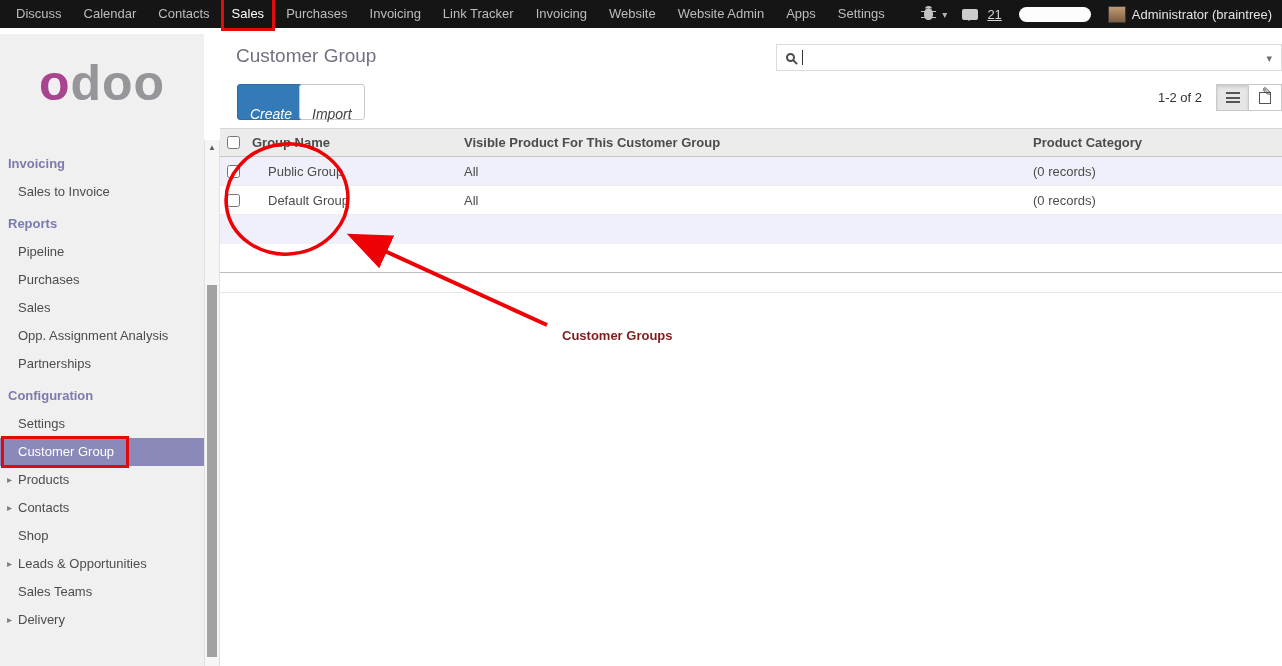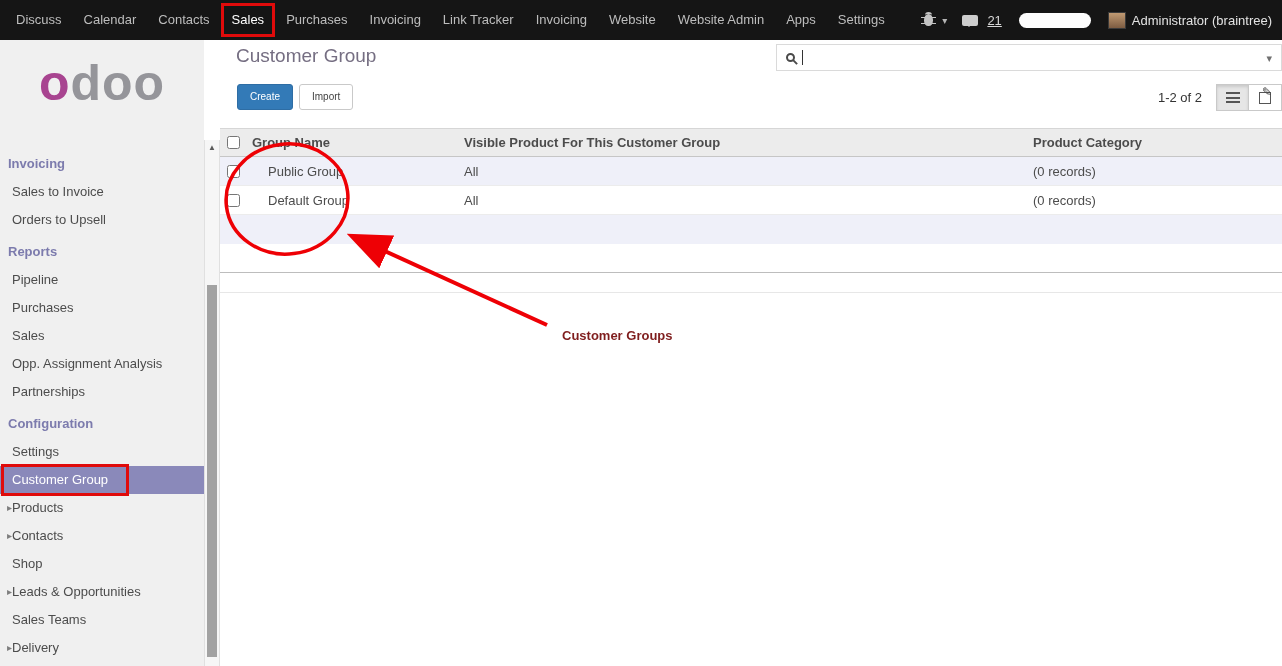--- a/index.html
+++ b/index.html
@@ -2,21 +2,21 @@
 <html><head>
 <meta charset="utf-8">
 <style>
   * { box-sizing: border-box; margin: 0; padding: 0; }
   html,body { width:1282px; height:666px; }
   body {
     position: relative; overflow: hidden; background:#fff;
     font-family:"Liberation Sans", sans-serif; font-size:13px; color:#4c4c4c;
   }
   
-  .topbar { position:absolute; top:0; left:0; width:1282px; height:40px;
+  .topbar { position:absolute; top:0; left:0; width:1282px; height:28px;
     background:#151515; display:flex; align-items:center; color:#bdbdbd; z-index:10; }
   .menu { display:flex; list-style:none; padding-left:5px; }
   .menu-item { padding:0 11px; line-height:34px; cursor:pointer; white-space:nowrap; position:relative; }
   .menu-item.active { color:#fff; }
   .annot-outline { position:absolute; inset:0; border:3px solid #e00b0b; pointer-events:none; }
   .topbar-right { margin-left:auto; display:flex; align-items:center; gap:9px; padding-right:10px; }
   .icon-bug { width:9px; height:12px; background:#c3c3c3; border-radius:50% 50% 46% 46%; position:relative; }
   .icon-bug::before { content:""; position:absolute; top:-2px; left:1px; width:7px; height:4px;
     border-top:2px solid #c3c3c3; border-radius:50%; }
   .icon-bug::after { content:""; position:absolute; top:3px; left:-3px; width:15px; height:5px;
@@ -32,21 +32,21 @@
   .user-menu { display:flex; align-items:center; gap:6px; cursor:pointer; }
 
   
   .sidebar { position:absolute; top:34px; left:0; width:204px; bottom:0; background:#f0f0f0; z-index:5; }
   .logo { text-align:center; margin-top:24px; font-size:50px; font-weight:bold; letter-spacing:1px; line-height:1; }
   .logo .lp { color:#a84490; }
   .logo .lg { color:#95959a; }
   .side-nav { position:absolute; top:116px; left:0; right:0; }
   .nav-header { height:28px; line-height:28px; padding-left:8px; color:#7c7bad; font-weight:bold; margin-top:4px; }
   .side-nav .nav-header:first-child { margin-top:0; }
-  .nav-item { height:28px; line-height:28px; padding-left:12px; cursor:pointer; position:relative; color:#4c4c4c; }
+  .nav-item { height:28px; line-height:28px; padding-left:18px; cursor:pointer; position:relative; color:#4c4c4c; }
   .nav-item.selected { background:#8a89ba; color:#fff; }
   .caret-ic { position:absolute; left:7px; top:0; font-size:10px; color:#7e7e7e; }
   .annot-rect { position:absolute; left:1px; top:-2px; bottom:-2px; width:128px;
     border:3px solid #e00b0b; pointer-events:none; }
 
   
   .scrollbar { position:absolute; left:204px; top:140px; bottom:0; width:16px;
     background:#f6f6f6; border-left:1px solid #e0e0e0; border-right:1px solid #e0e0e0; z-index:6; }
   .scroll-arrow { display:block; width:100%; height:15px; text-align:center; font-size:8px;
     color:#5a5a5a; line-height:15px; cursor:pointer; }
@@ -58,22 +58,22 @@
   .page-title { position:absolute; left:16px; top:11px; font-size:19px; font-weight:normal; color:#756e82; }
   .searchbox { position:absolute; left:556px; right:0; top:10px; height:27px;
     border:1px solid #dadada; background:#fff; display:flex; align-items:center; }
   .icon-search { width:9px; height:9px; border:2px solid #4a4a4a; border-radius:50%; position:relative;
     margin-left:9px; flex:0 0 auto; }
   .icon-search::after { content:""; position:absolute; width:6px; height:2px; background:#4a4a4a;
     transform:rotate(45deg); right:-5px; bottom:-3px; }
   .text-cursor { width:1px; height:15px; background:#333; margin-left:7px; }
   .search-input { flex:1; border:none; outline:none; height:100%; font-size:13px; background:transparent; }
   .search-caret { position:absolute; right:9px; top:0; line-height:26px; color:#707070; font-size:11px; cursor:pointer; }
-  .btn { display:inline-block; height:26px; line-height:24px; padding:0 12px; border-radius:3px;
-    font-size:10px; cursor:pointer; border:1px solid transparent; }
+  .btn { display:inline-block; height:26px; line-height:24px; padding:17px 12px; border-radius:3px;
+    font-size:14px; cursor:pointer; border:1px solid transparent;font-style:italic; }
   .btn-create { position:absolute; left:17px; top:50px; background:#337ab7; border-color:#2e6da4; color:#fff; }
   .btn-import { position:absolute; left:79px; top:50px; background:#fff; border-color:#c9c9c9; color:#444; }
   .pager { position:absolute; right:80px; top:50px; line-height:27px; color:#333; }
   .switcher { position:absolute; right:0; top:50px; display:flex; }
   .sw-btn { width:33px; height:27px; border:1px solid #c9c9c9; background:#fff; display:flex;
     align-items:center; justify-content:center; cursor:pointer; }
   .sw-btn + .sw-btn { border-left:none; }
   .sw-btn.active { background:#e6e6e6; box-shadow:inset 0 2px 3px rgba(0,0,0,.12); }
   .icon-list { width:14px; height:11px;
     background:repeating-linear-gradient(to bottom,#555 0 2px,transparent 2px 4.5px); }
@@ -134,21 +134,20 @@
   </div>
 </header>
 
 <aside class="sidebar">
   <div class="logo">
     <span class="lp">o</span><span class="lg">d</span><span class="lg">o</span><span class="lg">o</span>
   </div>
   <nav class="side-nav">
     <div class="nav-header">Invoicing</div>
     <div class="nav-item">Sales to Invoice</div>
-    <div class="nav-item">Orders to Upsell</div>
 
     <div class="nav-header">Reports</div>
     <div class="nav-item">Pipeline</div>
     <div class="nav-item">Purchases</div>
     <div class="nav-item">Sales</div>
     <div class="nav-item">Opp. Assignment Analysis</div>
     <div class="nav-item">Partnerships</div>
 
     <div class="nav-header">Configuration</div>
     <div class="nav-item">Settings</div>

